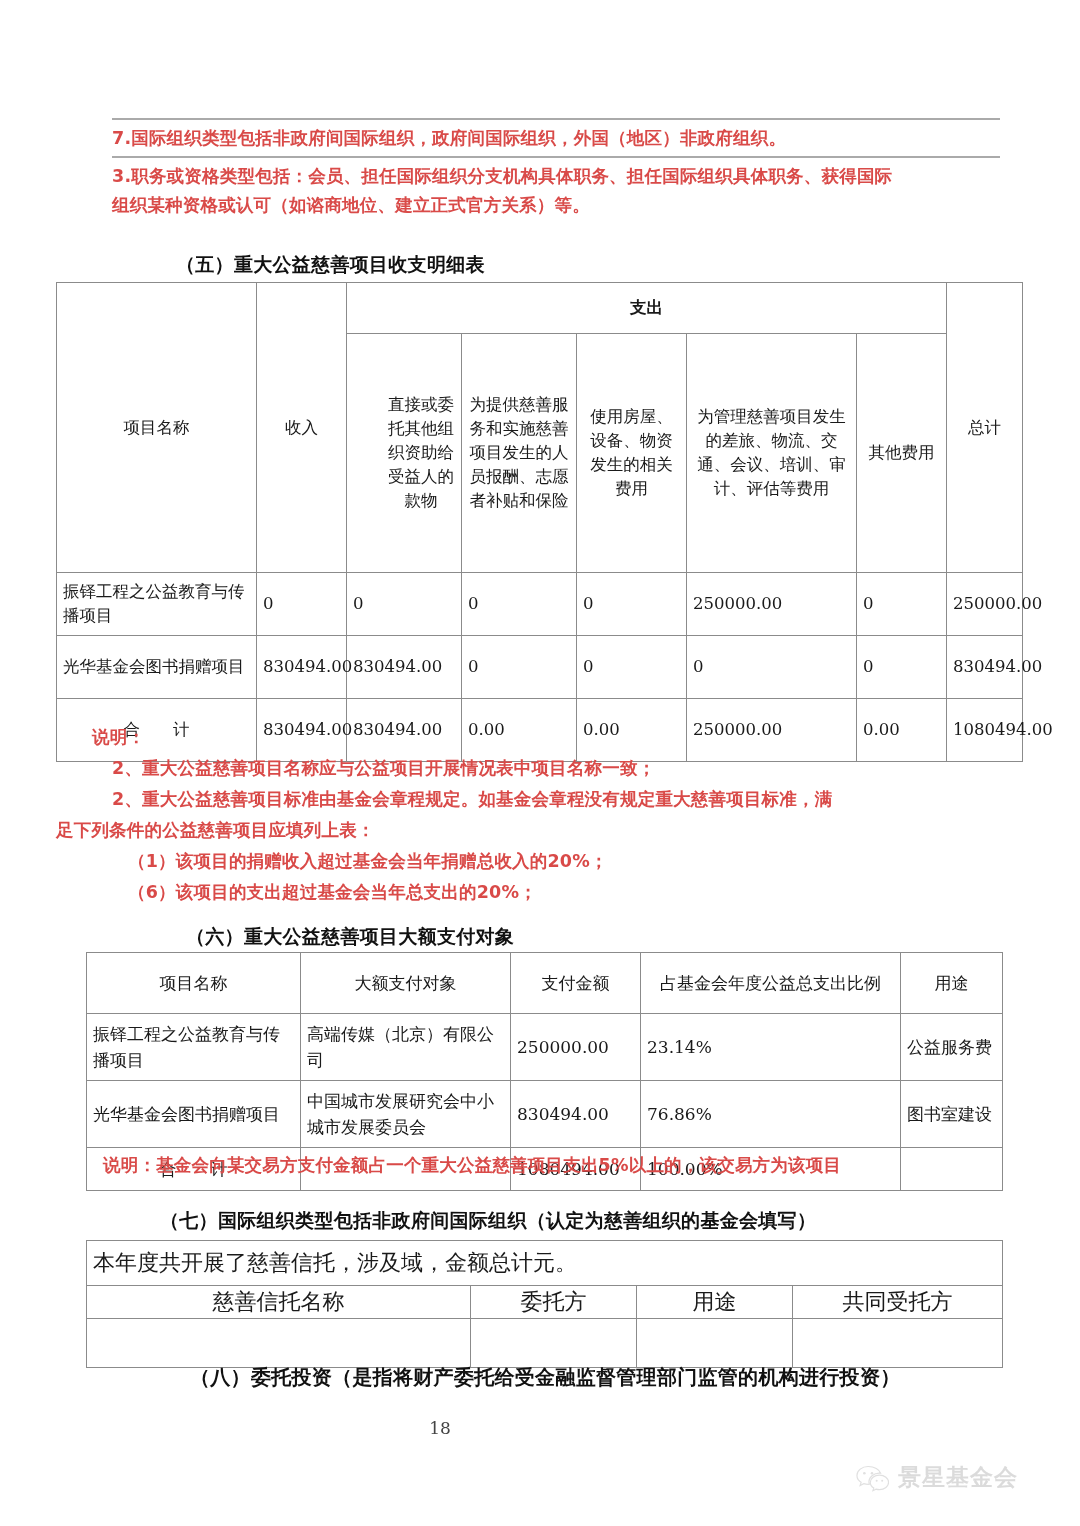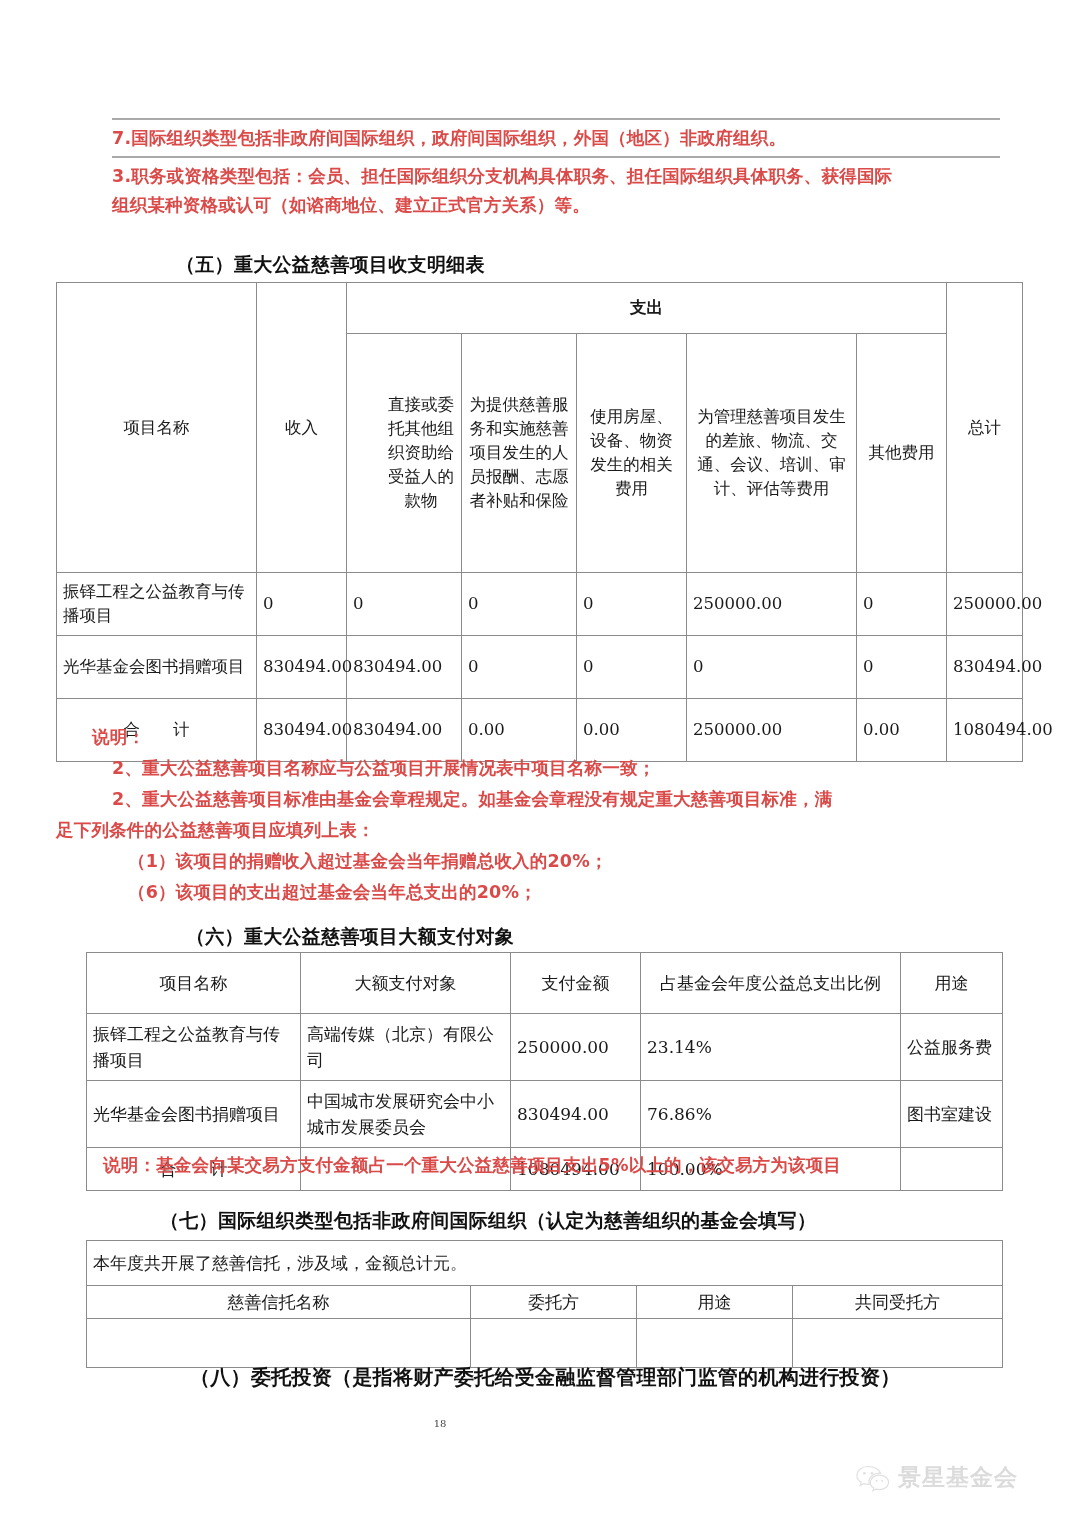--- a/index.html
+++ b/index.html
@@ -119,38 +119,38 @@
 
   #heading-seven { position: absolute; left: 160px; top: 1208px; }
 
   #table-trust-wrap {
     position: absolute;
     left: 86px;
     top: 1240px;
     width: 916px;
   }
   #table-trust { width: 916px; }
-  #table-trust td { font-size: 17px; margin-left: 32px; }
+  #table-trust td { font-size: 22px; margin-left: 32px; }
   #table-trust .blankrow td { height: 40px; }
   #table-trust .leadrow td { height: 36px; }
 
   #heading-eight {
     position: absolute;
     left: 190px;
     top: 1364px;
     font-size: 20px;
   }
 
   #page-number {
     position: absolute;
     left: 0;
     top: 1418px;
     width: 880px;
     text-align: center;
-    font-size: 10px;
+    font-size: 17px;
     color: #444;
     font-family: "DejaVu Serif", "Liberation Serif", serif;
   }
 
   
   #watermark {
     position: absolute;
     left: 855px;
     top: 1462px;
     display: flex;

